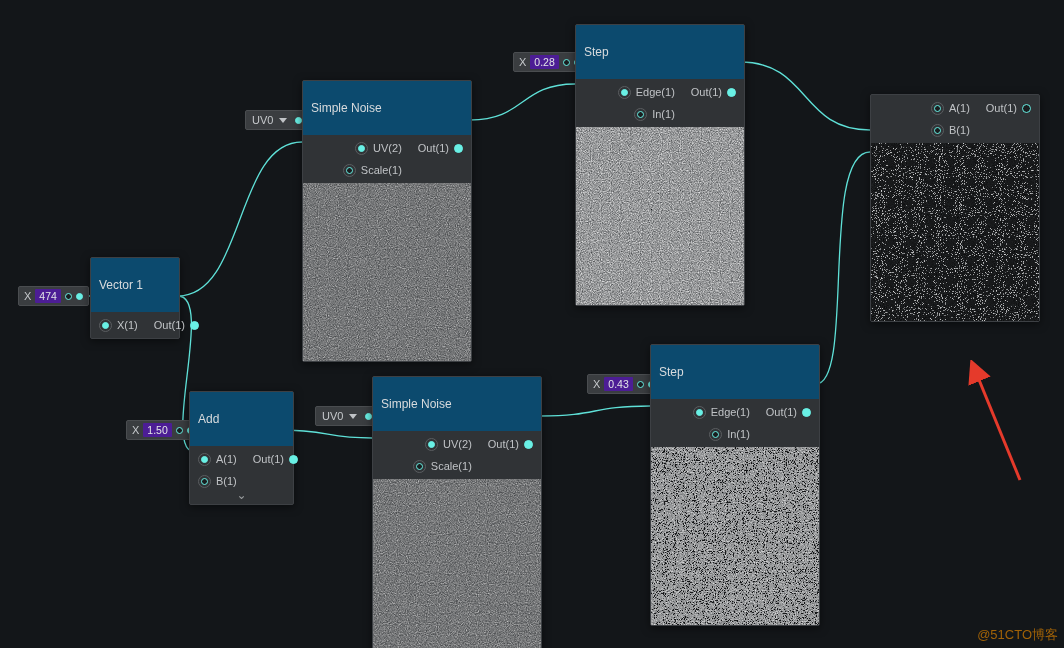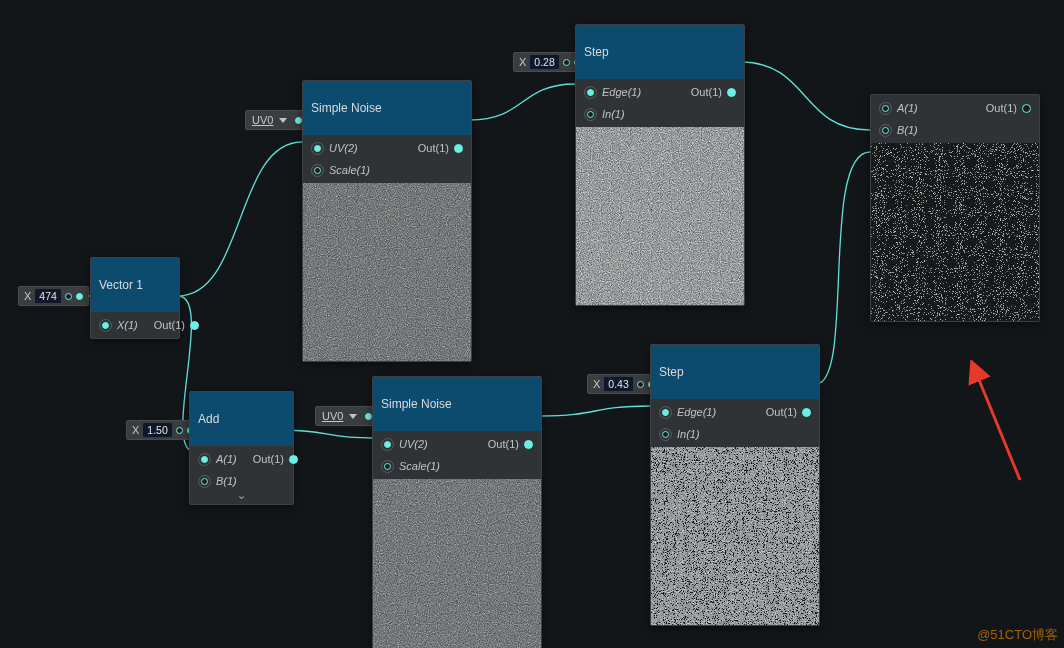--- a/index.html
+++ b/index.html
@@ -26,52 +26,52 @@
     background: #0c4a6e;
     padding: 20px 8px;
     font-size: 12px;
     color: #d8dbdd;
   }
   .rows { display: flex; }
   .ins, .outs { display: flex; flex-direction: column; padding: 2px 0; }
   .ins { flex: 1; }
   .outs { }
   .port { display: flex; align-items: center; gap: 5px; padding: 0 8px; height: 22px; position: relative; }
-  .port-left { justify-content: flex-start; font-style: italic; }
+  .port-left { justify-content: flex-end; }
   .port-right { justify-content: flex-end; }
   .sock {
     width: 9px; height: 9px; border-radius: 50%;
     background: #1a1d1f;
     border: 1.5px solid #69f0e5;
     display: inline-block;
     flex-shrink: 0;
   }
   .sock.filled { background: #69f0e5; }
   .sock-ring { width: 13px; height: 13px; border: 1px solid #5a5d60; border-radius: 50%; display:flex; align-items:center; justify-content:center; flex-shrink:0;}
   .sock-ring .sock { width: 7px; height: 7px; border-width:1px;}
   .port-label { color: #c0c3c6; font-size: 11px; white-space: nowrap; }
 
   .chip {
     position: absolute;
     display: flex; align-items: center; gap: 4px;
     background: #3a3d40; border: 1px solid #4a4d50; border-radius: 2px;
     height: 20px; padding: 0 5px;
   }
   .chip .val {
-    background: #0f172a; color: #e3e5e7; padding: 1px 4px;
+    background: #4c1d95; color: #e3e5e7; padding: 1px 4px;
     min-width: 26px; text-align: left; border-radius: 1px;
     font-size: 10.5px;
   }
   .pin { width: 7px; height: 7px; border-radius: 50%; background: #1a1d1f; border: 1.3px solid #69f0e5; }
   .pin.on { background: #69f0e5; }
 
   .dd {
     position: absolute;
     background: #3a3d40; border: 1px solid #4a4d50; border-radius: 2px;
-    display: flex; align-items: center; gap: 6px; height: 20px; padding: 0 6px; text-decoration: underline;
+    display: flex; align-items: center; gap: 6px; height: 20px; padding: 0 6px;
   }
   .dd .tri { width:0;height:0;border-left:4px solid transparent;border-right:4px solid transparent;border-top:5px solid #c0c3c6;}
 
   .preview { display:block; }
   .chev { position:absolute; bottom:2px; left:50%; transform:translateX(-50%); color:#9a9d9f; font-size:12px; }
 
   .watermark { position:absolute; right:6px; bottom:4px; color:#a16207; font-size:13px; }
 
   .arrow { position:absolute; }
 </style>

